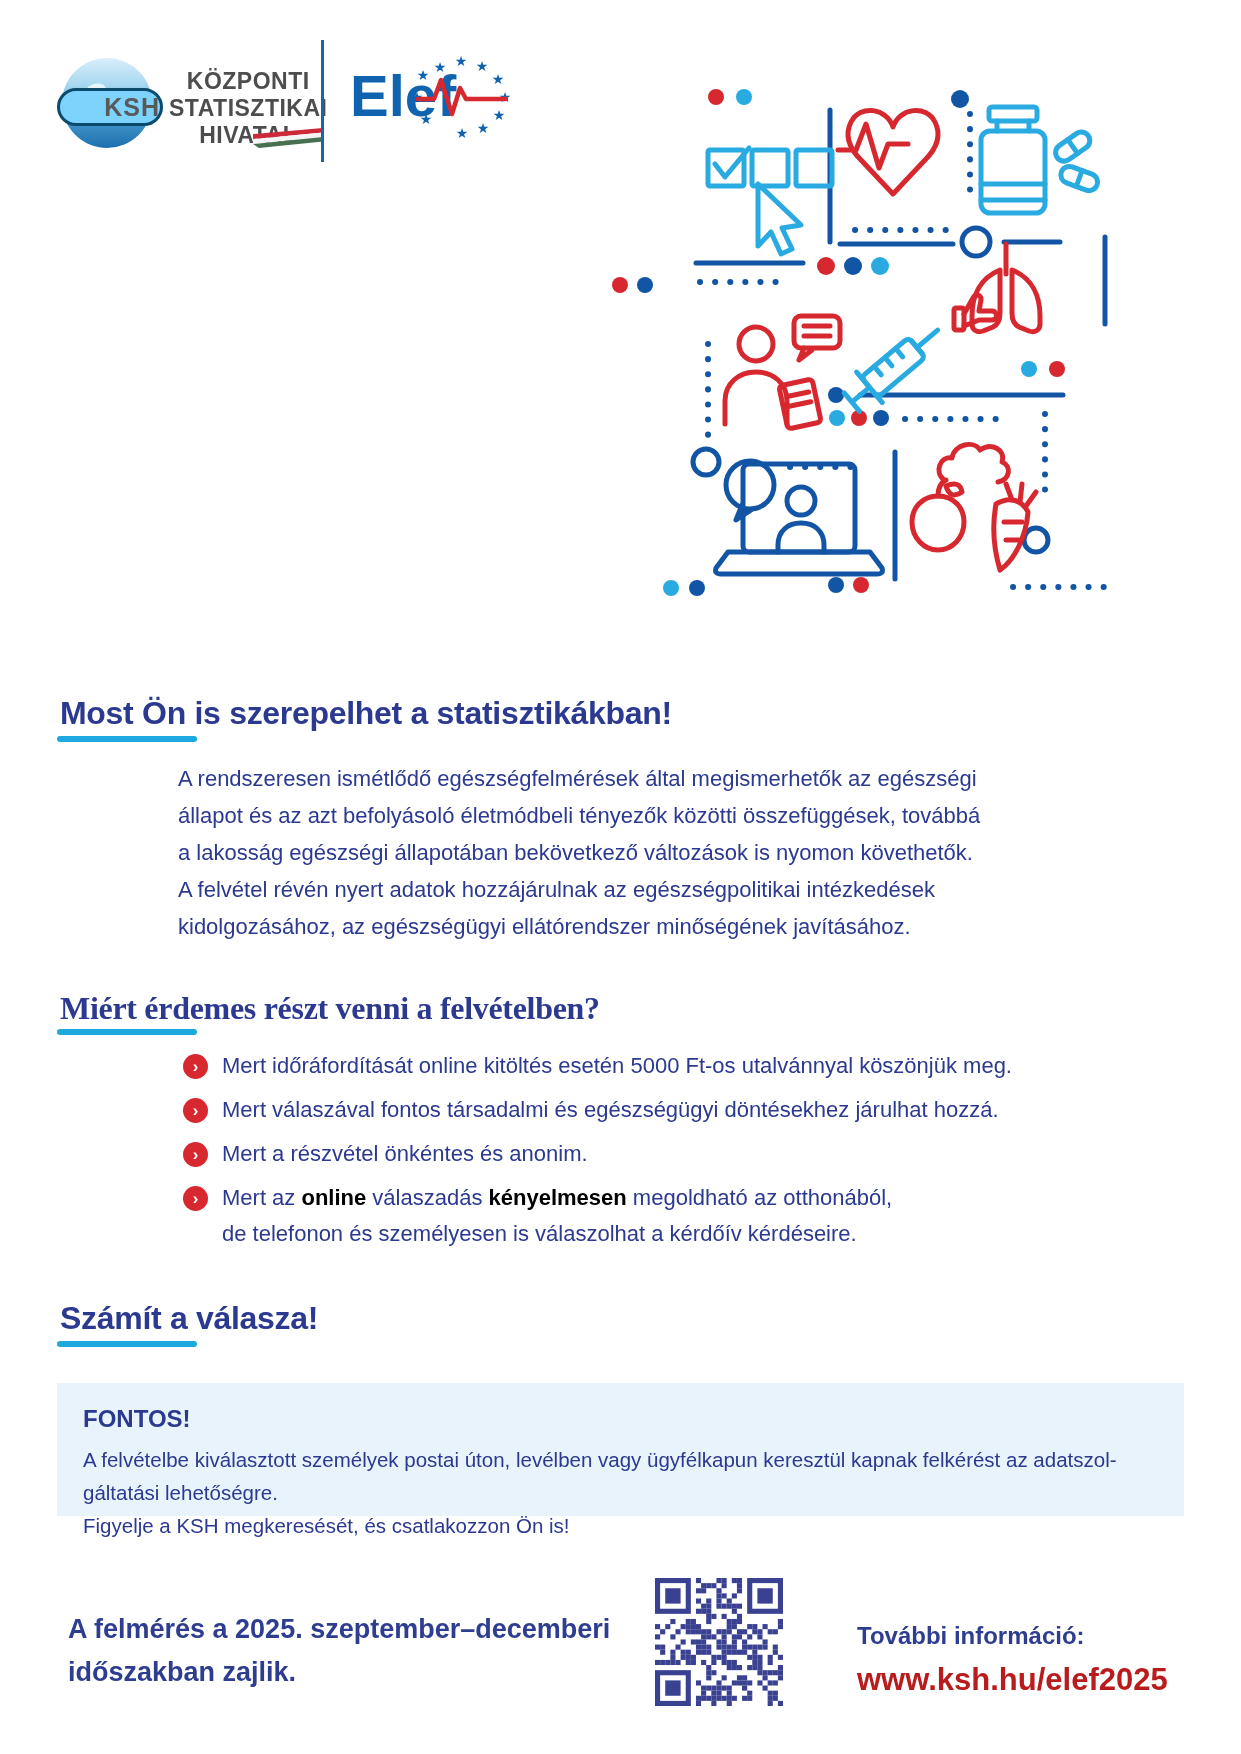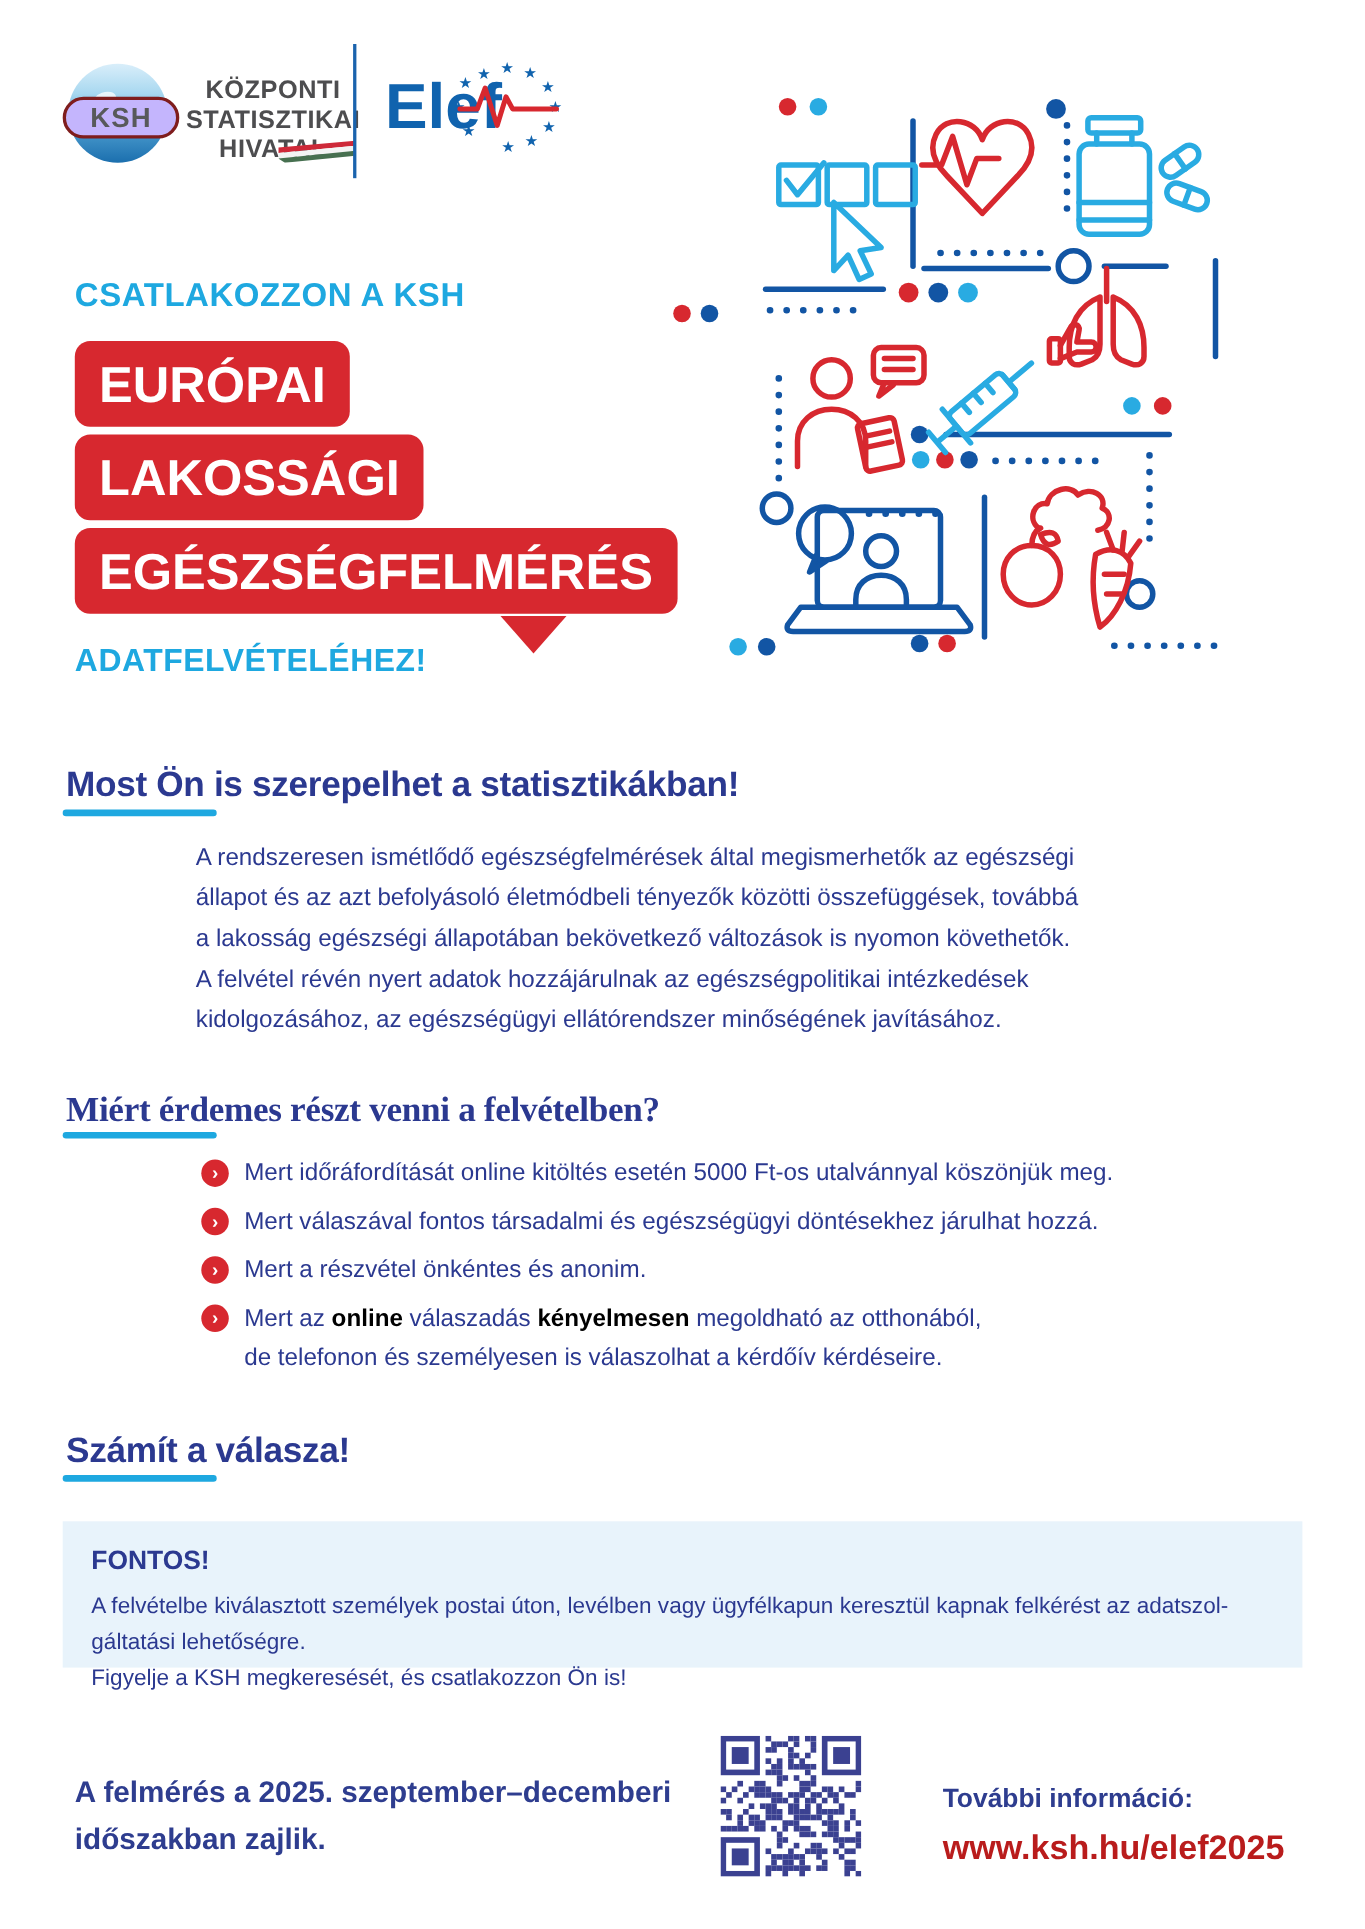--- a/index.html
+++ b/index.html
@@ -6,22 +6,22 @@
   html,body{margin:0;padding:0;background:#ffffff;}
   body{font-family:"Liberation Sans","DejaVu Sans",sans-serif;}
   .page{position:relative;width:1241px;height:1754px;background:#ffffff;overflow:hidden;margin:0 auto;}
 
   
   .ksh-logo{position:absolute;left:57px;top:42px;width:300px;height:120px;}
   .ksh-globe{position:absolute;left:5px;top:16px;width:90px;height:90px;border-radius:50%;
     background:linear-gradient(180deg,#d9eefa 0%,#a8d8f0 30%,#5aa9d8 55%,#1b6fae 100%);}
   .ksh-globe-highlight{position:absolute;left:22px;top:26px;width:22px;height:14px;border-radius:50%;
     background:rgba(255,255,255,.75);transform:rotate(-20deg);}
-  .ksh-pill{position:absolute;left:0px;top:46px;width:100px;height:32px;background:#c4b5fd;
-    border:3px solid #7f1d1d;border-radius:19px;display:flex;align-items:center;justify-content:center;
+  .ksh-pill{position:absolute;left:0px;top:46px;width:100px;height:32px;background:#7dd3fc;
+    border:3px solid #0c4a6e;border-radius:19px;display:flex;align-items:center;justify-content:flex-end;
     font-size:25px;font-weight:bold;letter-spacing:1px;color:#58595b;}
   .ksh-name{position:absolute;left:112px;top:26px;font-size:23px;font-weight:bold;color:#4d4d4f;
     line-height:27px;letter-spacing:.5px;white-space:pre-line;text-align:center;}
   .ksh-flag{position:absolute;left:196px;top:86px;}
   .header-divider{position:absolute;left:321px;top:40px;width:3px;height:122px;background:#1a63ad;}
   .elef-logo{position:absolute;left:348px;top:56px;width:185px;height:84px;}
 
   
   .illu{position:absolute;left:608px;top:52px;width:635px;height:545px;}
 
@@ -221,28 +221,20 @@
       <path d="M336 428 C326 420 332 404 344 406 C346 392 366 388 372 398 C384 390 398 398 394 410 C404 414 402 428 390 430"></path>
       <path d="M330 444 C314 444 304 456 304 470 C304 486 316 498 330 498 C344 498 356 486 356 470 C356 456 346 444 330 444 Z"></path>
       <path d="M330 444 Q330 432 338 428"></path>
       <path d="M338 434 Q352 428 354 440 Q342 448 338 434 Z"></path>
       <path d="M388 452 C402 444 414 448 420 460 C418 486 406 508 392 518 C386 498 384 474 388 452 Z"></path>
       <path d="M396 470 H414 M398 488 H412"></path>
       <path d="M404 448 L398 432 M412 450 L414 432 M418 454 L428 440"></path>
     </g>
   </svg>
 
-  <div class="hero">
-    <p class="hero-kicker">CSATLAKOZZON A KSH</p>
-    <div class="hero-box">EURÓPAI</div>
-    <div class="hero-box">LAKOSSÁGI</div>
-    <div class="hero-box">EGÉSZSÉGFELMÉRÉS</div>
-    <div class="hero-tail"></div>
-    <div class="hero-subtitle">ADATFELVÉTELÉHEZ!</div>
-  </div>
 
   <h2 class="h2" style="top:692px;">Most Ön is szerepelhet a statisztikákban!</h2>
   <div class="h2-bar" style="top:736px;"></div>
   <p class="body-par preline">A rendszeresen ismétlődő egészségfelmérések által megismerhetők az egészségi
 állapot és az azt befolyásoló életmódbeli tényezők közötti összefüggések, továbbá
 a lakosság egészségi állapotában bekövetkező változások is nyomon követhetők.
 A felvétel révén nyert adatok hozzájárulnak az egészségpolitikai intézkedések
 kidolgozásához, az egészségügyi ellátórendszer minőségének javításához.</p>
 
   <h2 class="h2" style="top:987px;font-family:Liberation Serif, serif;">Miért érdemes részt venni a felvételben?</h2>

